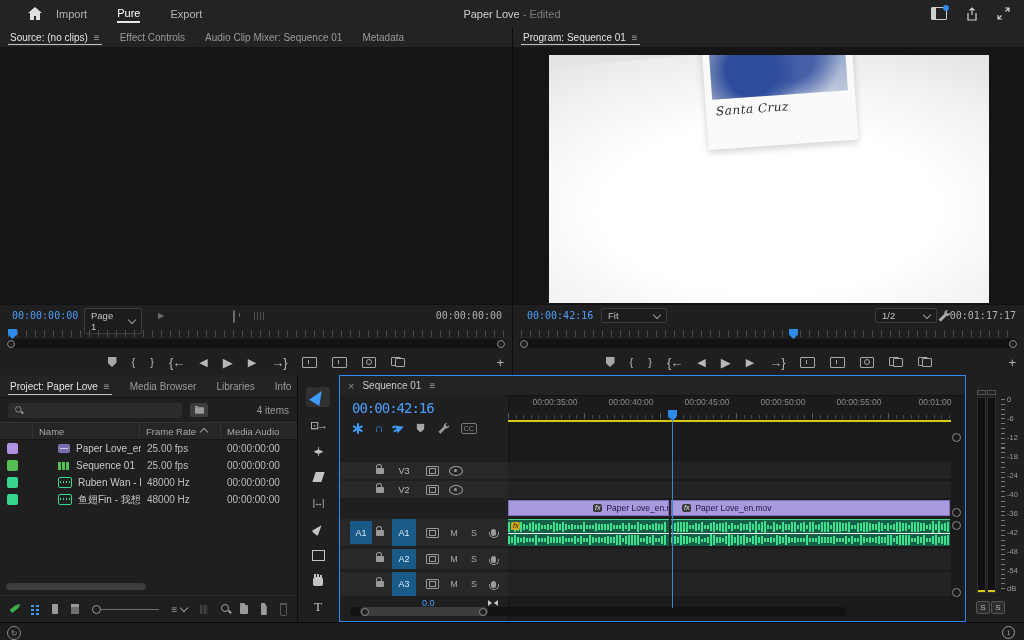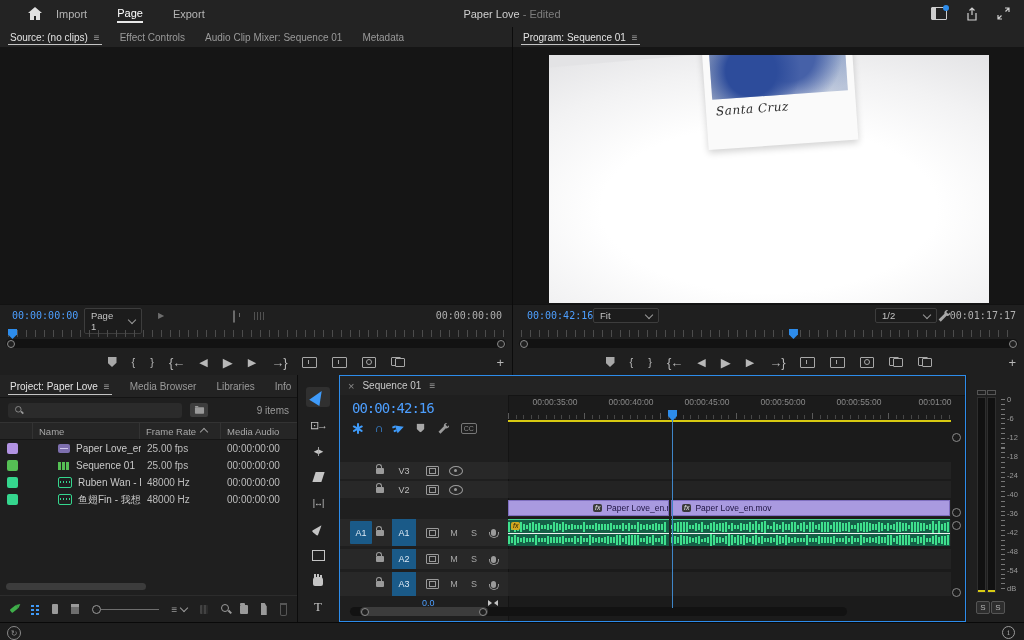--- a/index.html
+++ b/index.html
@@ -206,21 +206,21 @@
 </head>
 <body>
 
 <div id="app">
 
   <div class="topbar">
     <svg class="abs" style="left:28px;top:7px" width="14" height="13" viewBox="0 0 14 13">
         <path d="M7 0 0 6h2v7h4V9h2v4h4V6h2z" fill="#e0e0e0"></path>
       </svg>
     <span class="menu-item" style="margin-left:56px">Import</span>
-    <span class="menu-item active">Page</span>
+    <span class="menu-item active">Pure</span>
     <span class="menu-item">Export</span>
     <div class="title-wrap">
       <span>Paper Love</span><span class="title-suffix"> - Edited</span>
     </div>
     <div class="tb-icons">
       <span class="ws-icon">
           <span class="ws-dot"></span>
         </span>
       <svg width="14" height="14" viewBox="0 0 14 14">
           <path d="M3 6v7h8V6M7 8V1M4.5 3.5 7 1l2.5 2.5" stroke="#cfcfcf" fill="none" stroke-width="1.2"></path>
@@ -297,21 +297,21 @@
       <div class="vframe">
         <div class="polaroid">
           <div class="photo"></div>
           <div class="caption">Santa Cruz</div>
         </div>
       </div>
     </div>
     <div class="mon-controls">
       <div class="mc-row1">
         <span class="abs tc tc-cur" style="left:14px;top:5px">00:00:42:16</span>
-        <div class="dd" style="left:80px;width:52px">
+        <div class="dd" style="left:88px;width:52px">
           <span>Fit</span>
             <span class="chev" style="margin-left:auto"></span>
         </div>
         <div class="dd" style="left:362px;width:48px">
           <span>1/2</span>
             <span class="chev" style="margin-left:auto"></span>
         </div>
         <svg class="abs" style="left:424px;top:4px" width="13" height="13" viewBox="0 0 16 16">
             <path fill="#a8a8a8" d="M12.7 1.3a3.6 3.6 0 0 0-3.5 4.5L2 13l2.6 2.6 7.2-7.2a3.6 3.6 0 0 0 4.4-4.4L13.9 6.3 11.3 3.7 13.6 1.4a3.6 3.6 0 0 0-.9-.1z"></path>
           </svg>
@@ -361,21 +361,21 @@
         </div>
       <span style="margin-left:auto;padding-right:8px;color:#9a9a9a">»</span>
     </div>
     <div class="pp-search">
       <div class="searchbox">
         <span class="mag-ic" style="transform:scale(.8)"></span>
       </div>
       <div class="folder-btn">
         <span class="folder-ic" style="transform:scale(.7)"></span>
       </div>
-      <span class="items-count">9 items</span>
+      <span class="items-count">4 items</span>
     </div>
     <div class="pp-colhead">
       <div class="col-chip"></div>
       <div class="col-name">
           <span>Name</span>
         </div>
       <div class="col-rate">
           <span>Frame Rate</span>
           <span class="chevup"></span>
         </div>

